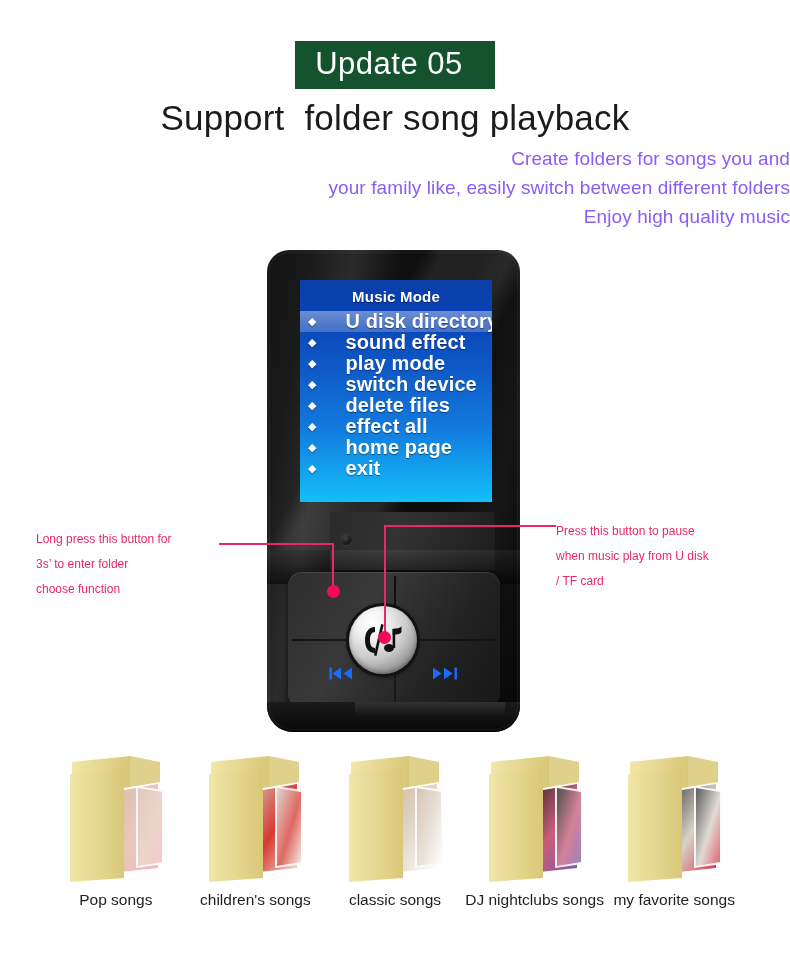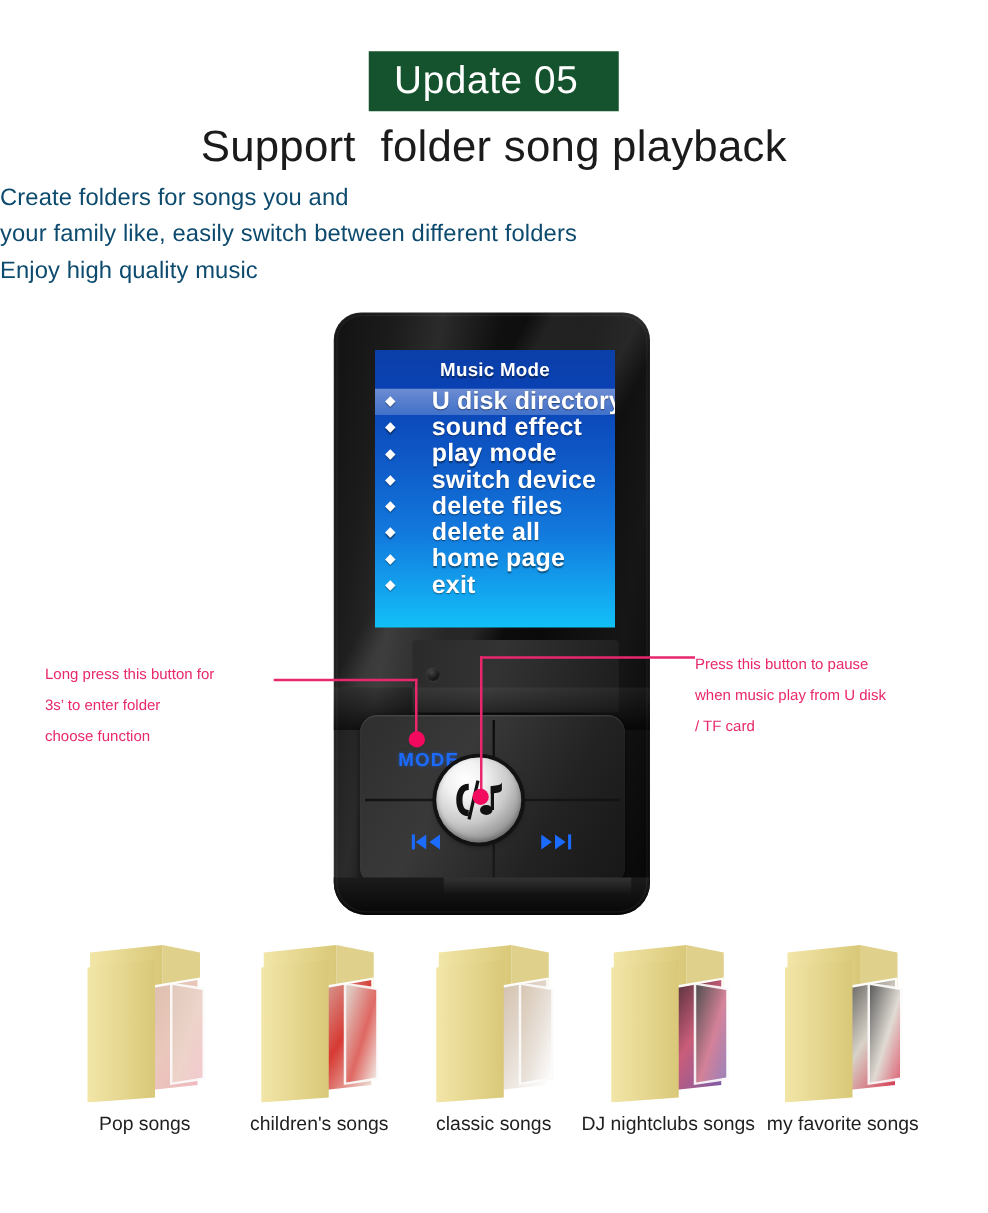--- a/index.html
+++ b/index.html
@@ -37,24 +37,24 @@
     font-size: 35px;
     font-weight: 300;
     color: #1b1b1b;
     letter-spacing: 0.2px;
     white-space: pre;
   }
 
   .subline {
     position: absolute;
     left: 0; width: 790px;
-    text-align: left;
+    text-align: right;
     font-size: 19px;
     font-weight: 300;
-    color: #0c4a6e;
+    color: #8b5cf6;
     letter-spacing: 0.1px;
   }
   .subline.l1 { top: 148px; }
   .subline.l2 { top: 177px; }
   .subline.l3 { top: 206px; }
 
   
   .device {
     position: absolute;
     left: 267px; top: 250px;
@@ -299,44 +299,41 @@
         <div class="menu-row">
           <span class="menu-dot">◆</span>
           <span class="menu-label">switch device</span>
         </div>
         <div class="menu-row">
           <span class="menu-dot">◆</span>
           <span class="menu-label">delete files</span>
         </div>
         <div class="menu-row">
           <span class="menu-dot">◆</span>
-          <span class="menu-label">delete all</span>
+          <span class="menu-label">effect all</span>
         </div>
         <div class="menu-row">
           <span class="menu-dot">◆</span>
           <span class="menu-label">home page</span>
         </div>
         <div class="menu-row">
           <span class="menu-dot">◆</span>
           <span class="menu-label">exit</span>
         </div>
       </div>
   </div>
 
   <div class="mid-panel"></div>
   <div class="mic"></div>
   <div class="mid-shade"></div>
 
   <div class="keypad">
     <div class="key-split-h"></div>
     <div class="key-split-v"></div>
 
-    <div class="key tl">
-      <span>MODE</span>
-    </div>
     <div class="key bl">
       <span>
         <svg width="30" height="15" viewBox="0 0 30 15">
           <polygon points="13,1.5 13,13.5 4.5,7.5" fill="#1b6bff"></polygon>
           <polygon points="24,1.5 24,13.5 15.5,7.5" fill="#1b6bff"></polygon>
           <rect x="1.5" y="1.5" width="2.4" height="12" fill="#1b6bff"></rect>
         </svg>
       </span>
     </div>
     <div class="key br">

